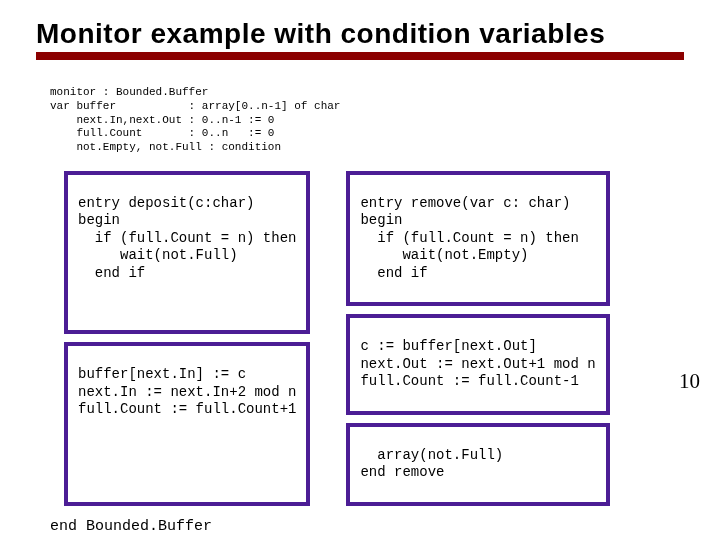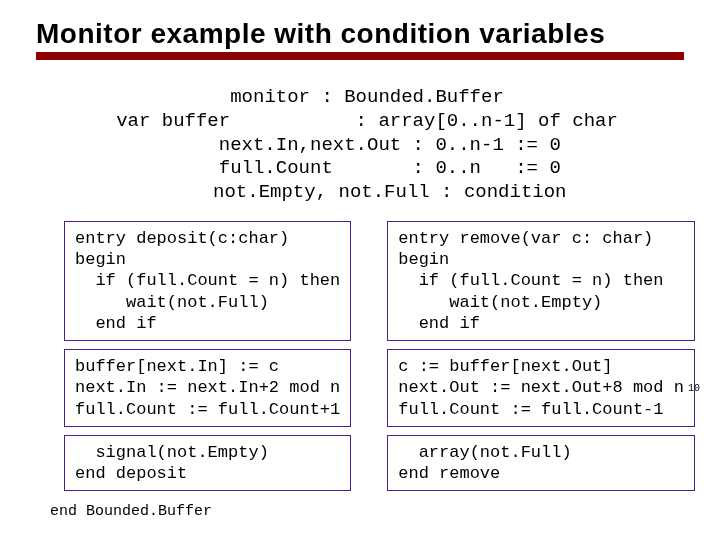--- a/index.html
+++ b/index.html
@@ -34,54 +34,53 @@
       #8b0000 0, #8b0000 6px,
       transparent 6px, transparent 12px
     );
     background-size: 12px 100%;
     background-position: 0 center;
     background-clip: content-box;
     box-sizing: border-box;
   }
   .decl {
     font-family: "Courier New", Courier, monospace;
-    font-size: 19px;
+    font-size: 11px;
     white-space: pre;
     margin: 26px 0 16px 14px;
     line-height: 1.25;
-    text-align: center;
   }
   .cols {
     display: flex;
     gap: 36px;
     margin-left: 28px;
     margin-right: 12px;
   }
   .codebox {
-    border: 1px solid #4c1d95;
+    border: 4px solid #4c1d95;
     font-family: "Courier New", Courier, monospace;
-    font-size: 17px;
+    font-size: 14px;
     white-space: pre;
-    padding: 6px 10px;
+    padding: 20px 10px;
     line-height: 1.25;
     flex: 1 1 0;
   }
   .stack { display: flex; flex-direction: column; gap: 8px; }
   .footer-code {
     font-family: Liberation Mono, monospace;
     font-size: 15px;
     white-space: pre;
     margin: 12px 0 0 14px;
   }
   .pagenum {
     position: absolute;
     right: 20px;
     bottom: 10px;
-    font-family: Liberation Mono, monospace;
-    font-size: 10px;
+    font-family: Liberation Serif, serif;
+    font-size: 21px;
   }
 </style>
 </head>
 <body>
 
 <div class="slide">
   <h1 class="title">Monitor example with condition variables</h1>
   <div class="rule"></div>
 
   <div class="decl">monitor : Bounded.Buffer
@@ -93,31 +92,29 @@
   <div class="cols">
     <div class="stack">
       <div class="codebox">entry deposit(c:char)
 begin
   if (full.Count = n) then
      wait(not.Full)
   end if</div>
       <div class="codebox">buffer[next.In] := c
 next.In := next.In+2 mod n
 full.Count := full.Count+1</div>
-      <div class="codebox">  signal(not.Empty)
-end deposit</div>
     </div>
     <div class="stack">
       <div class="codebox">entry remove(var c: char)
 begin
   if (full.Count = n) then
      wait(not.Empty)
   end if</div>
       <div class="codebox">c := buffer[next.Out]
-next.Out := next.Out+8 mod n
+next.Out := next.Out+1 mod n
 full.Count := full.Count-1</div>
       <div class="codebox">  array(not.Full)
 end remove</div>
     </div>
   </div>
 
   <div class="footer-code">end Bounded.Buffer</div>
 
   <div class="pagenum">10</div>
 </div>

